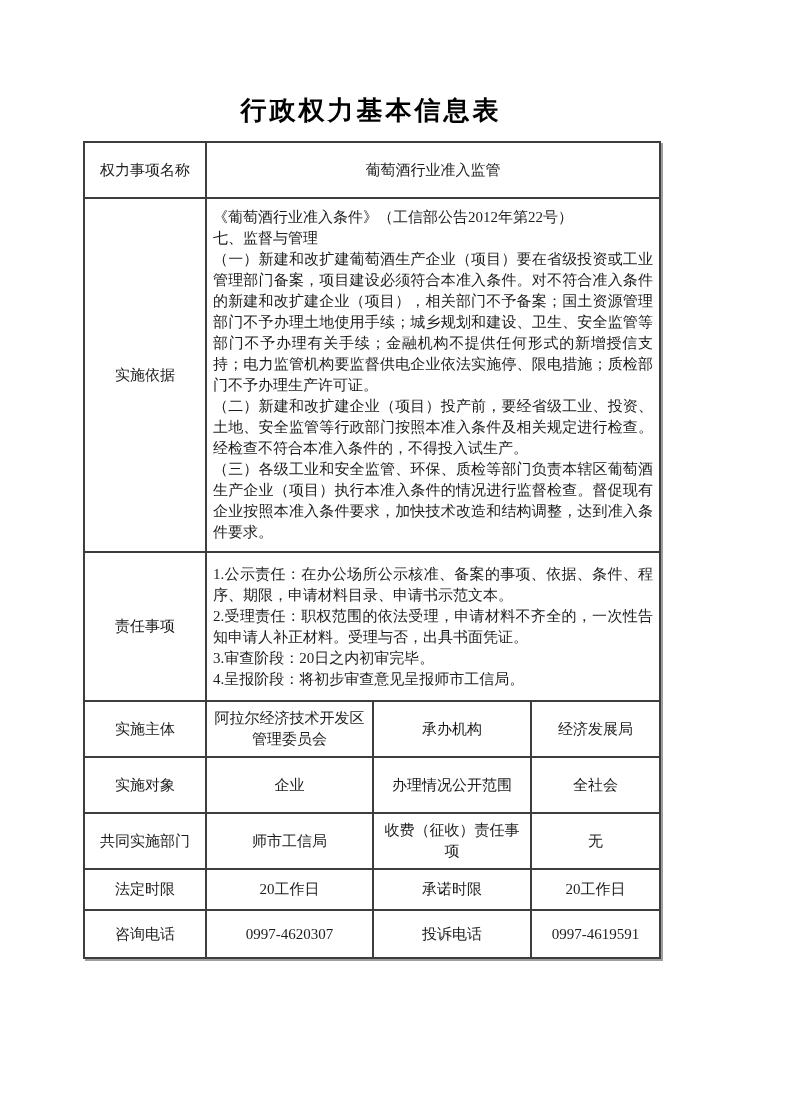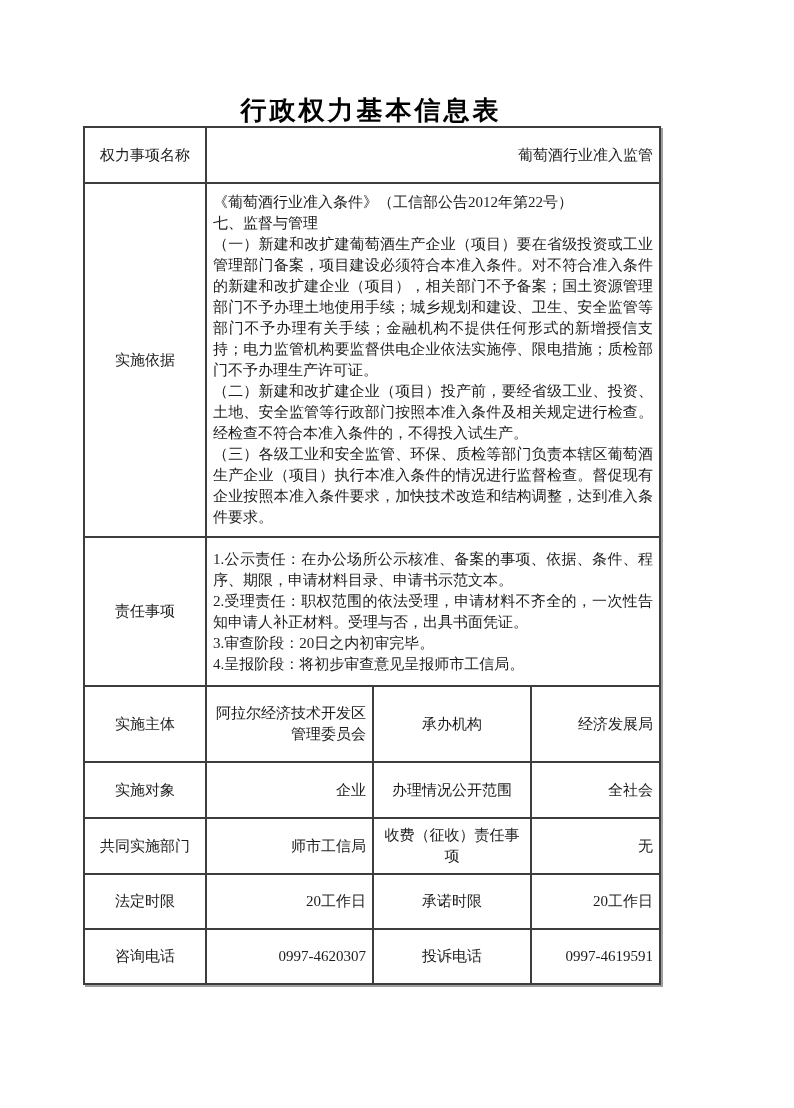--- a/index.html
+++ b/index.html
@@ -20,34 +20,35 @@
     margin: 96px 0 0 0;
     text-align: center;
     font-size: 26px;
     line-height: 30px;
     font-weight: bold;
     letter-spacing: 3px;
     color: #000000;
     white-space: nowrap;
   }
   table.info {
+    margin-top: 15px;
     border-collapse: collapse;
     table-layout: fixed;
     width: 576px;
     box-shadow: 2px 2px 0 0 #9e9e9e;
   }
   table.info td {
     border: 2px solid #3d3d3d;
     font-size: 15px;
     line-height: 21px;
     vertical-align: middle;
     overflow: hidden;
   }
   td.label  { text-align: center; padding: 2px 4px; }
-  td.center { text-align: right; padding: 16px 6px; border-radius: 28px; }
+  td.center { text-align: center; padding: 6px 6px; border-radius: 28px; }
   td.text   { padding: 8px 6px; text-align: justify; text-align-last: left; }
   td.text p { margin: 0; }
 </style>
 </head>
 <body>
 
 <div class="doc">
   <h1 class="title">行政权力基本信息表</h1>
 
   <table class="info">

